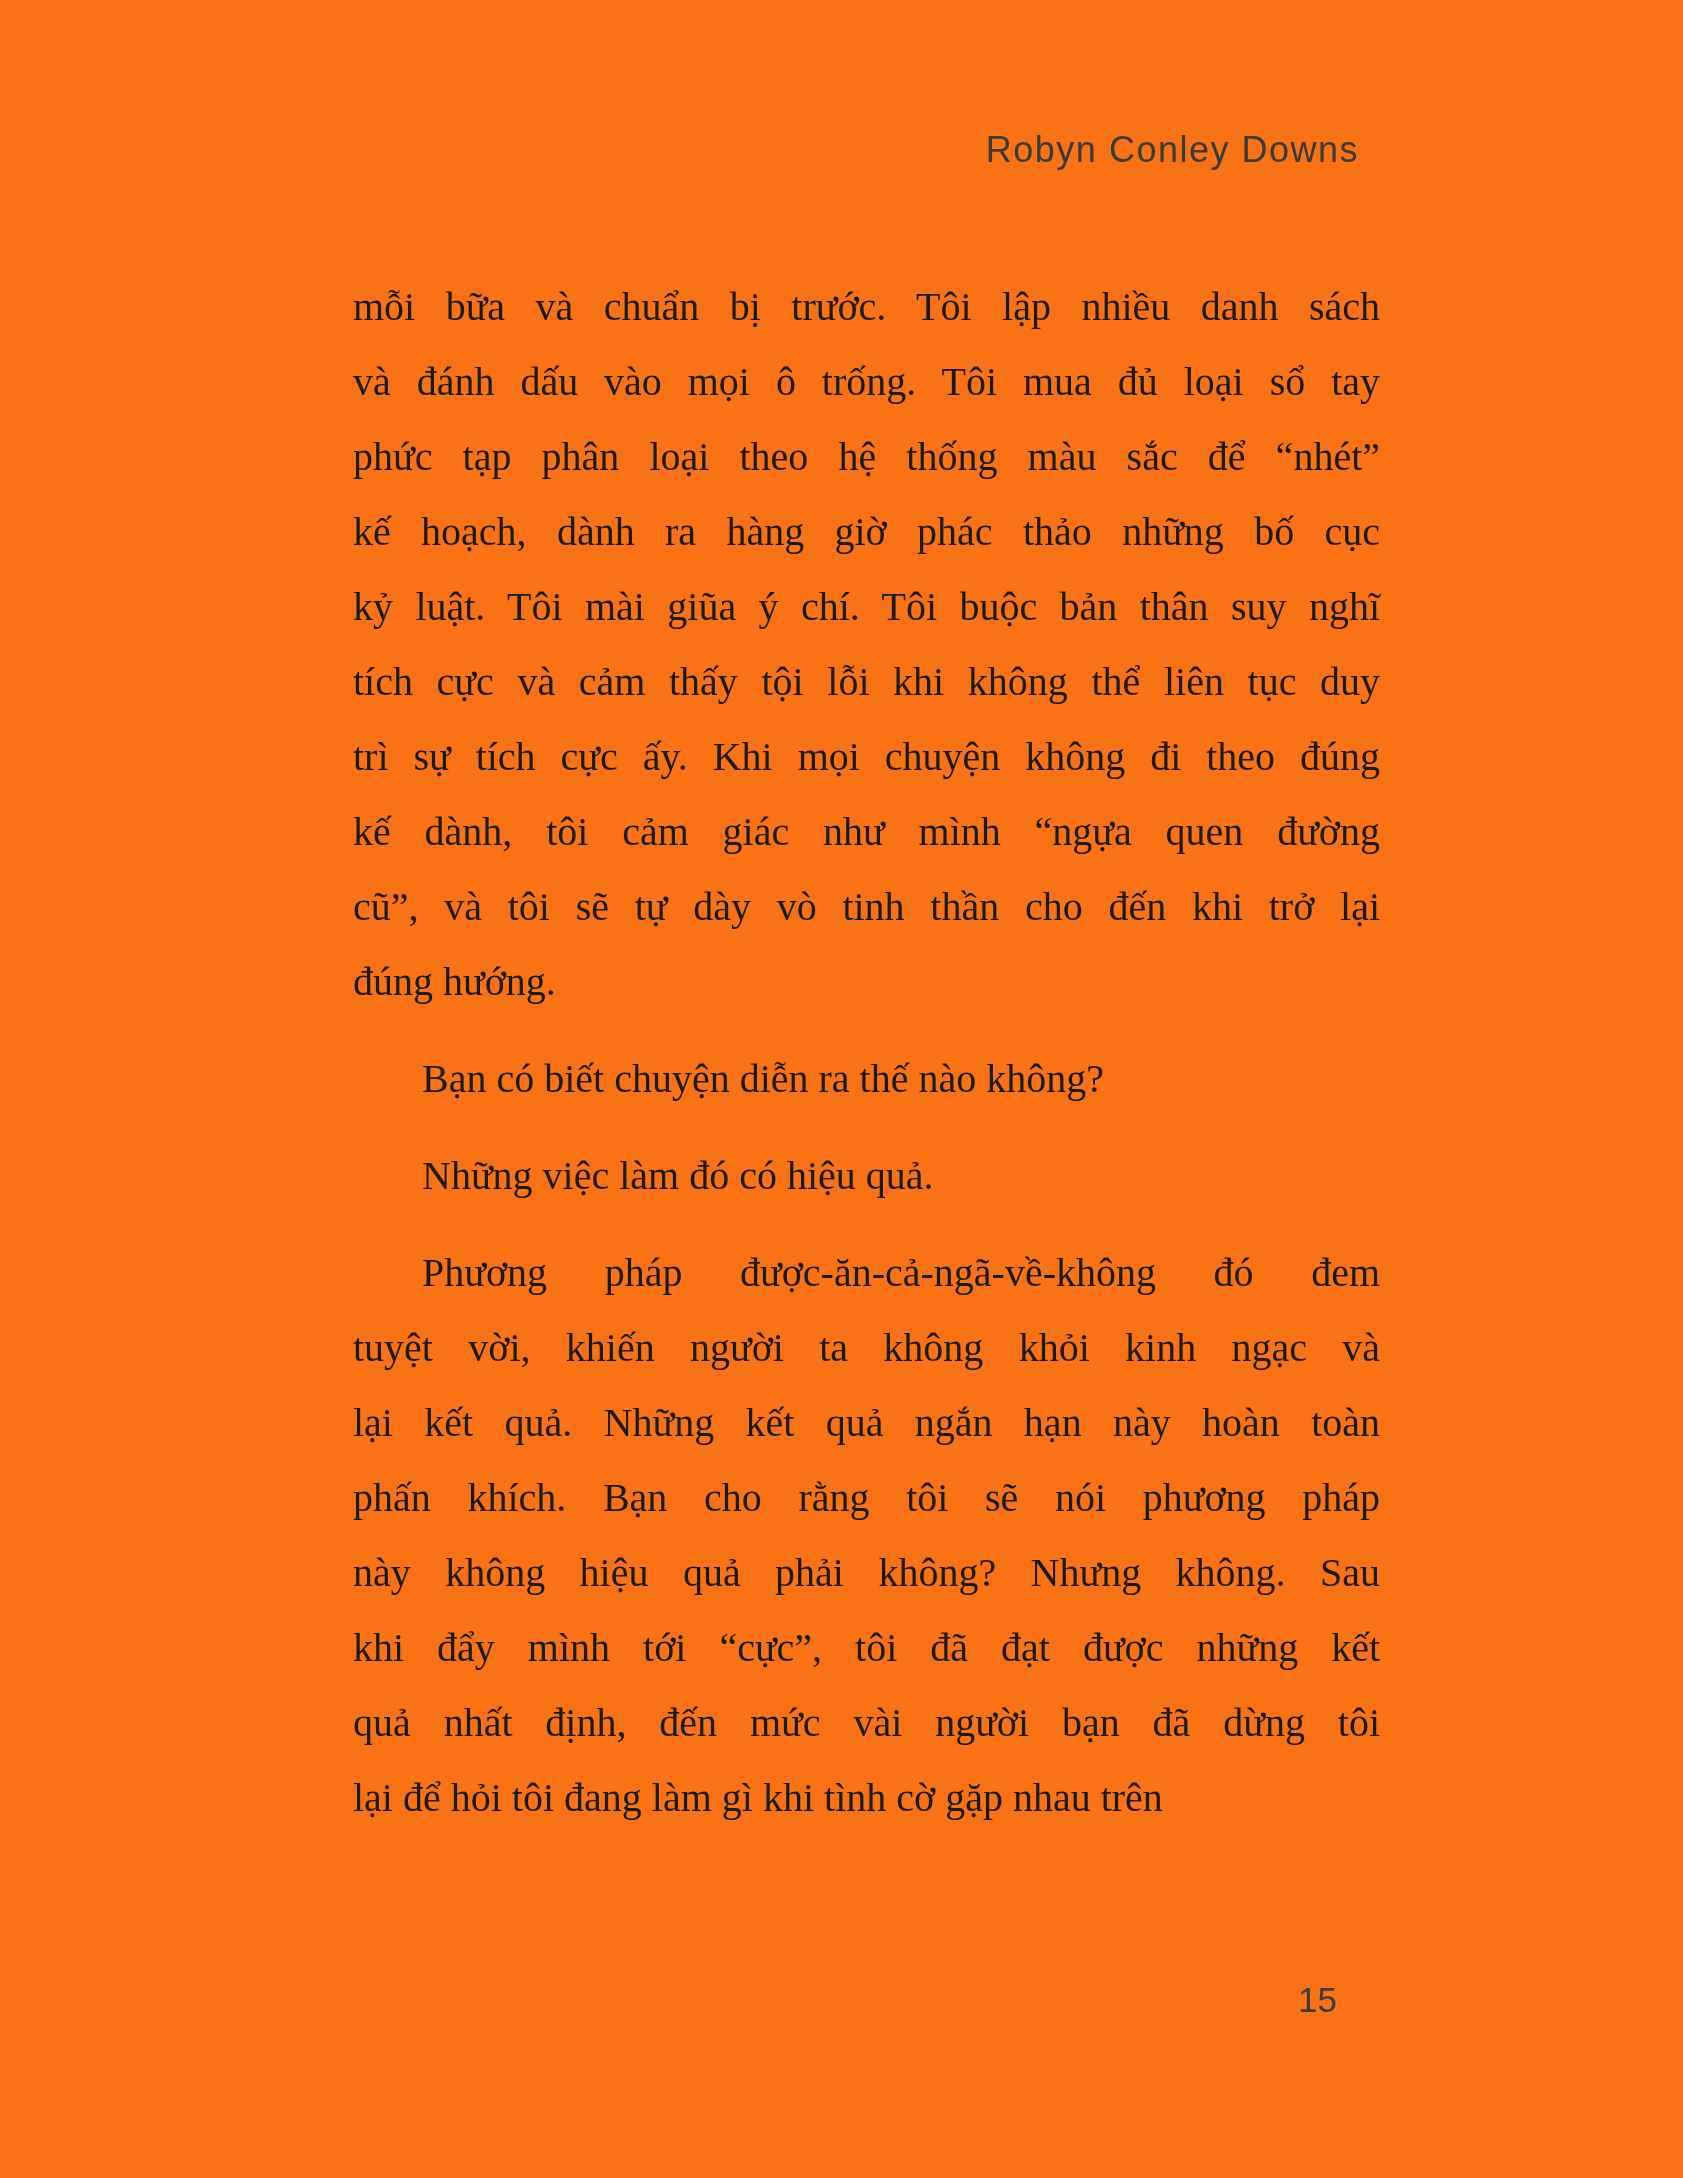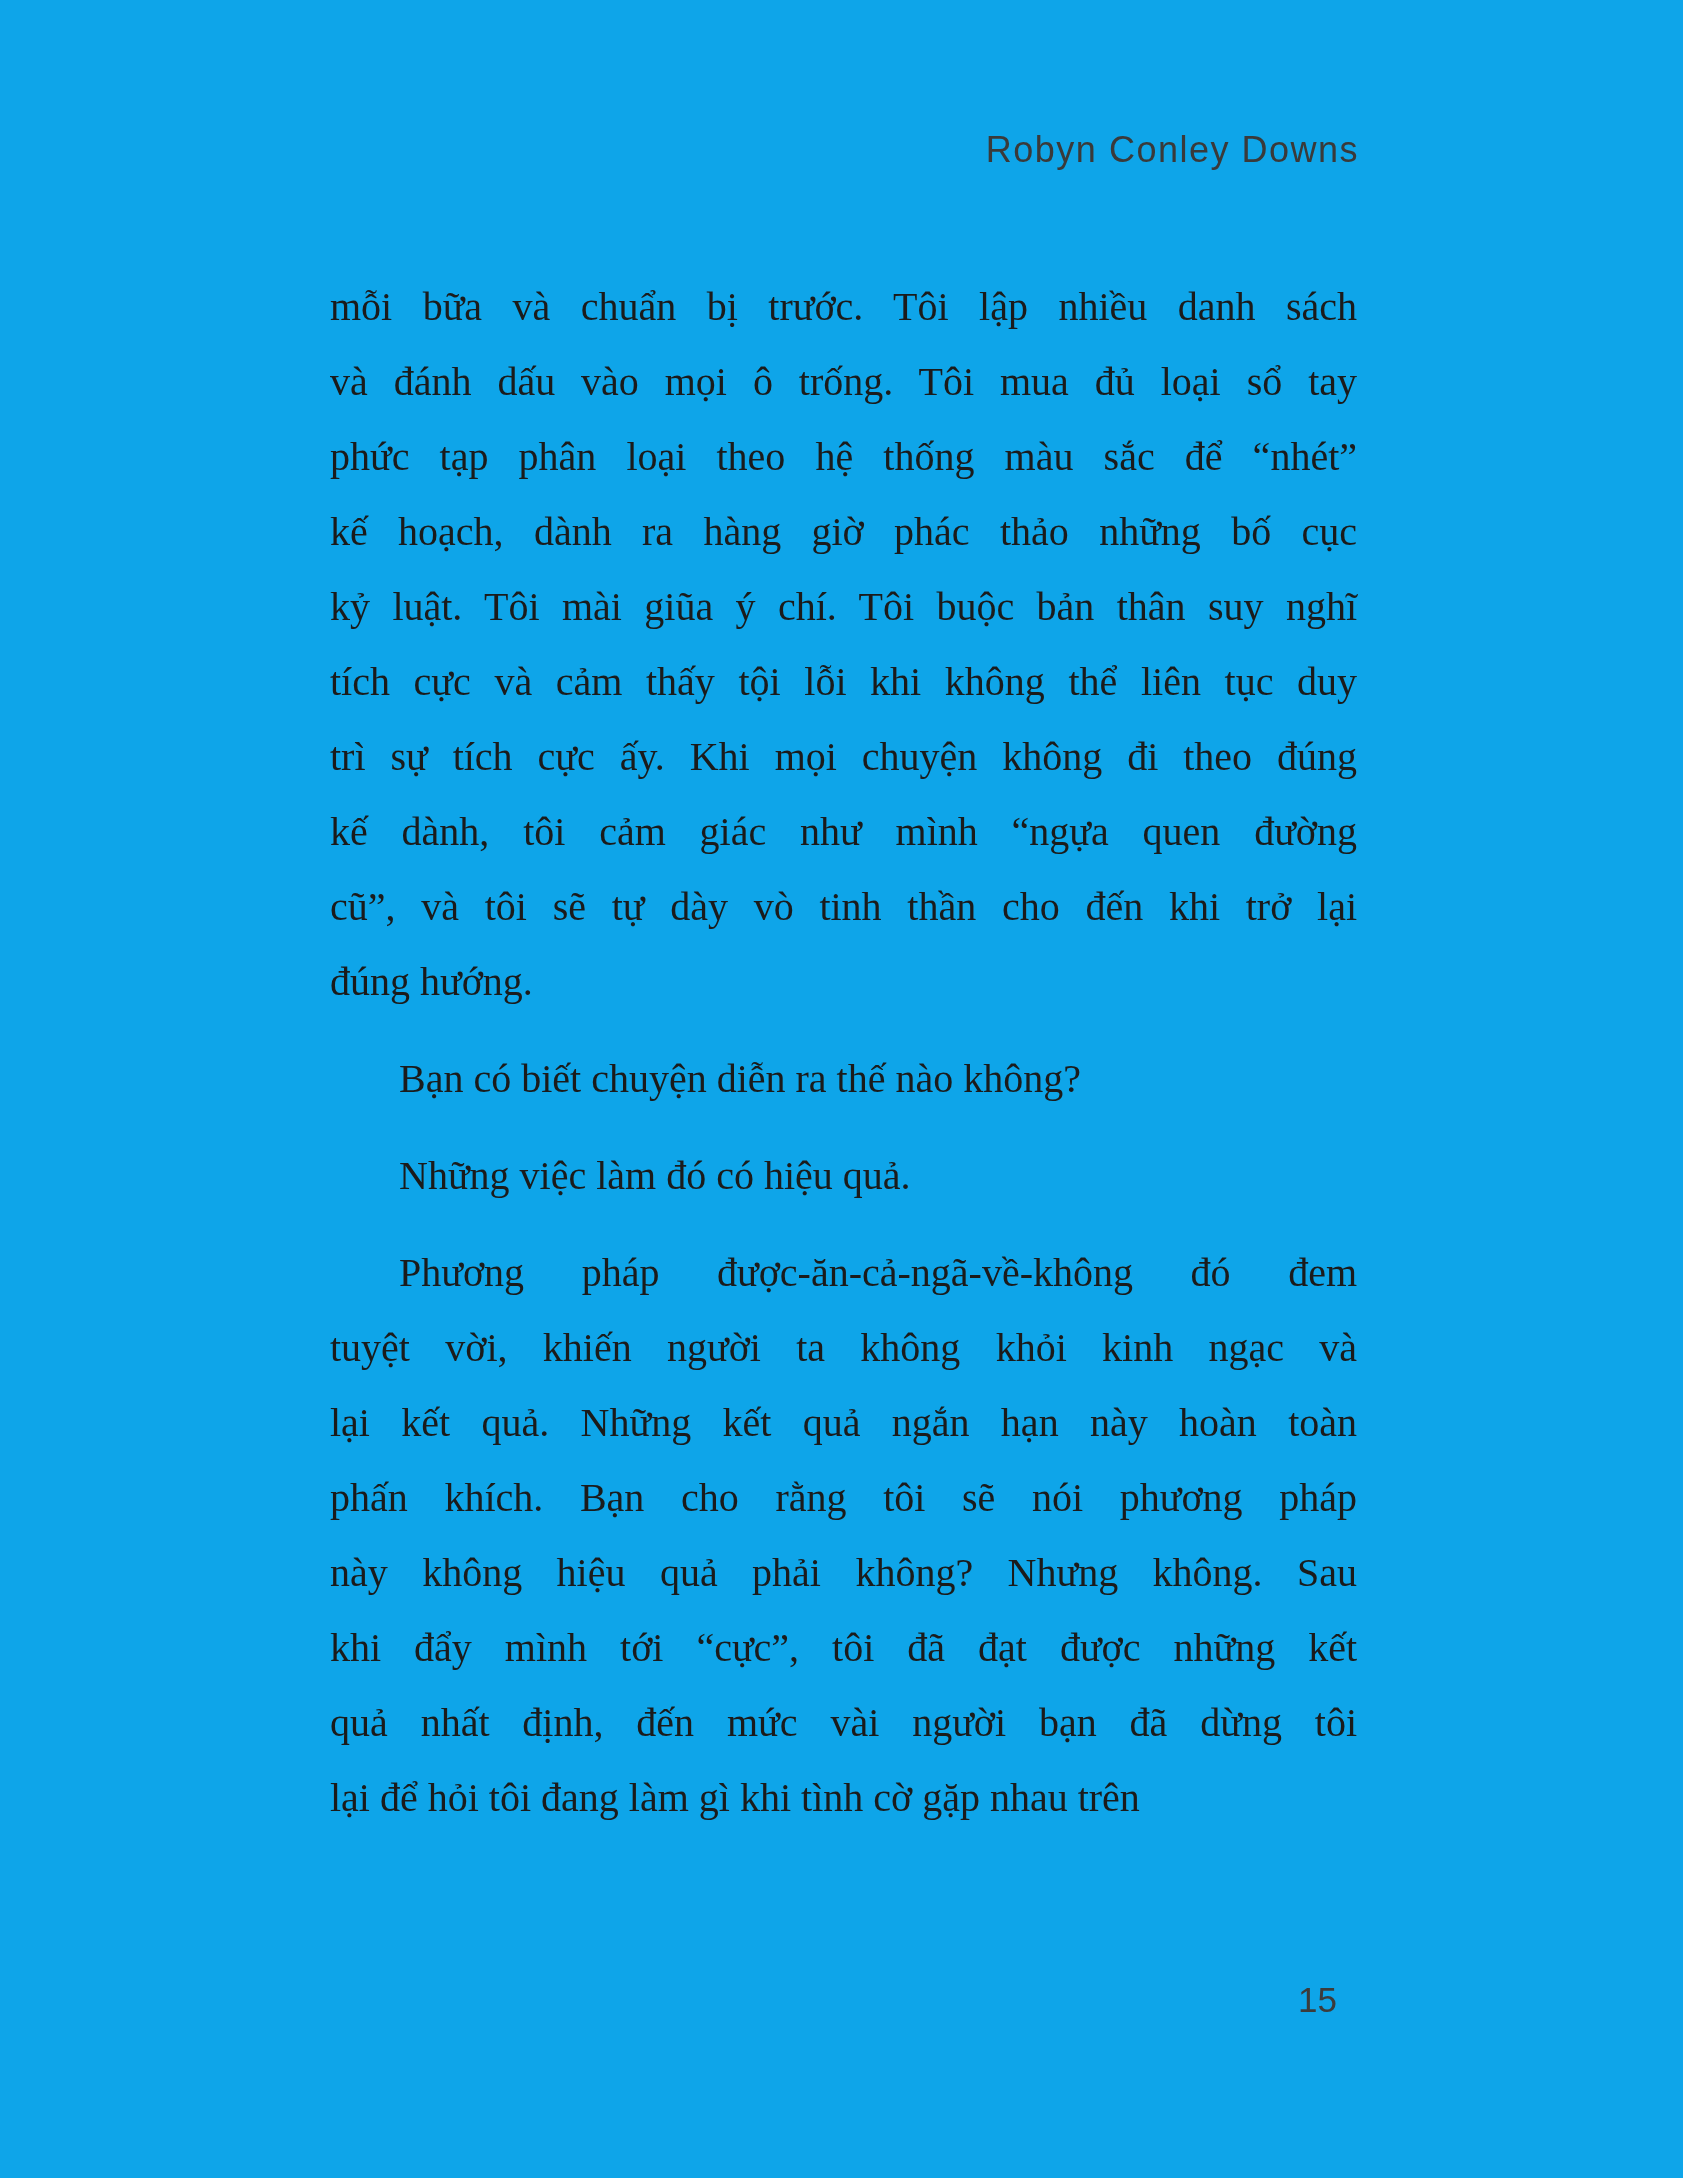--- a/index.html
+++ b/index.html
@@ -4,39 +4,39 @@
 <style>
   html, body {
     margin: 0;
     padding: 0;
     background: #ffffff;
   }
   .page {
     position: relative;
     width: 1683px;
     height: 2178px;
-    background: #0ea5e9;
+    background: #f97316;
     overflow: hidden;
     font-family: "Liberation Serif", serif;
   }
   .running-header {
     position: absolute;
     top: 129px;
     left: 349px;
     width: 1010px;
     text-align: right;
     font-family: "Liberation Sans", sans-serif;
     font-weight: 400;
     font-size: 36px;
     letter-spacing: 1.5px;
     color: #3a3a3a;
   }
   .content {
     position: absolute;
-    left: 330px;
+    left: 353px;
     top: 269px;
     width: 1027px;
     color: #1b1b1b;
     font-size: 40px;
     line-height: 75px;
   }
   .paragraph {
     margin: 0 0 22px 0;
   }
   .text-line {

